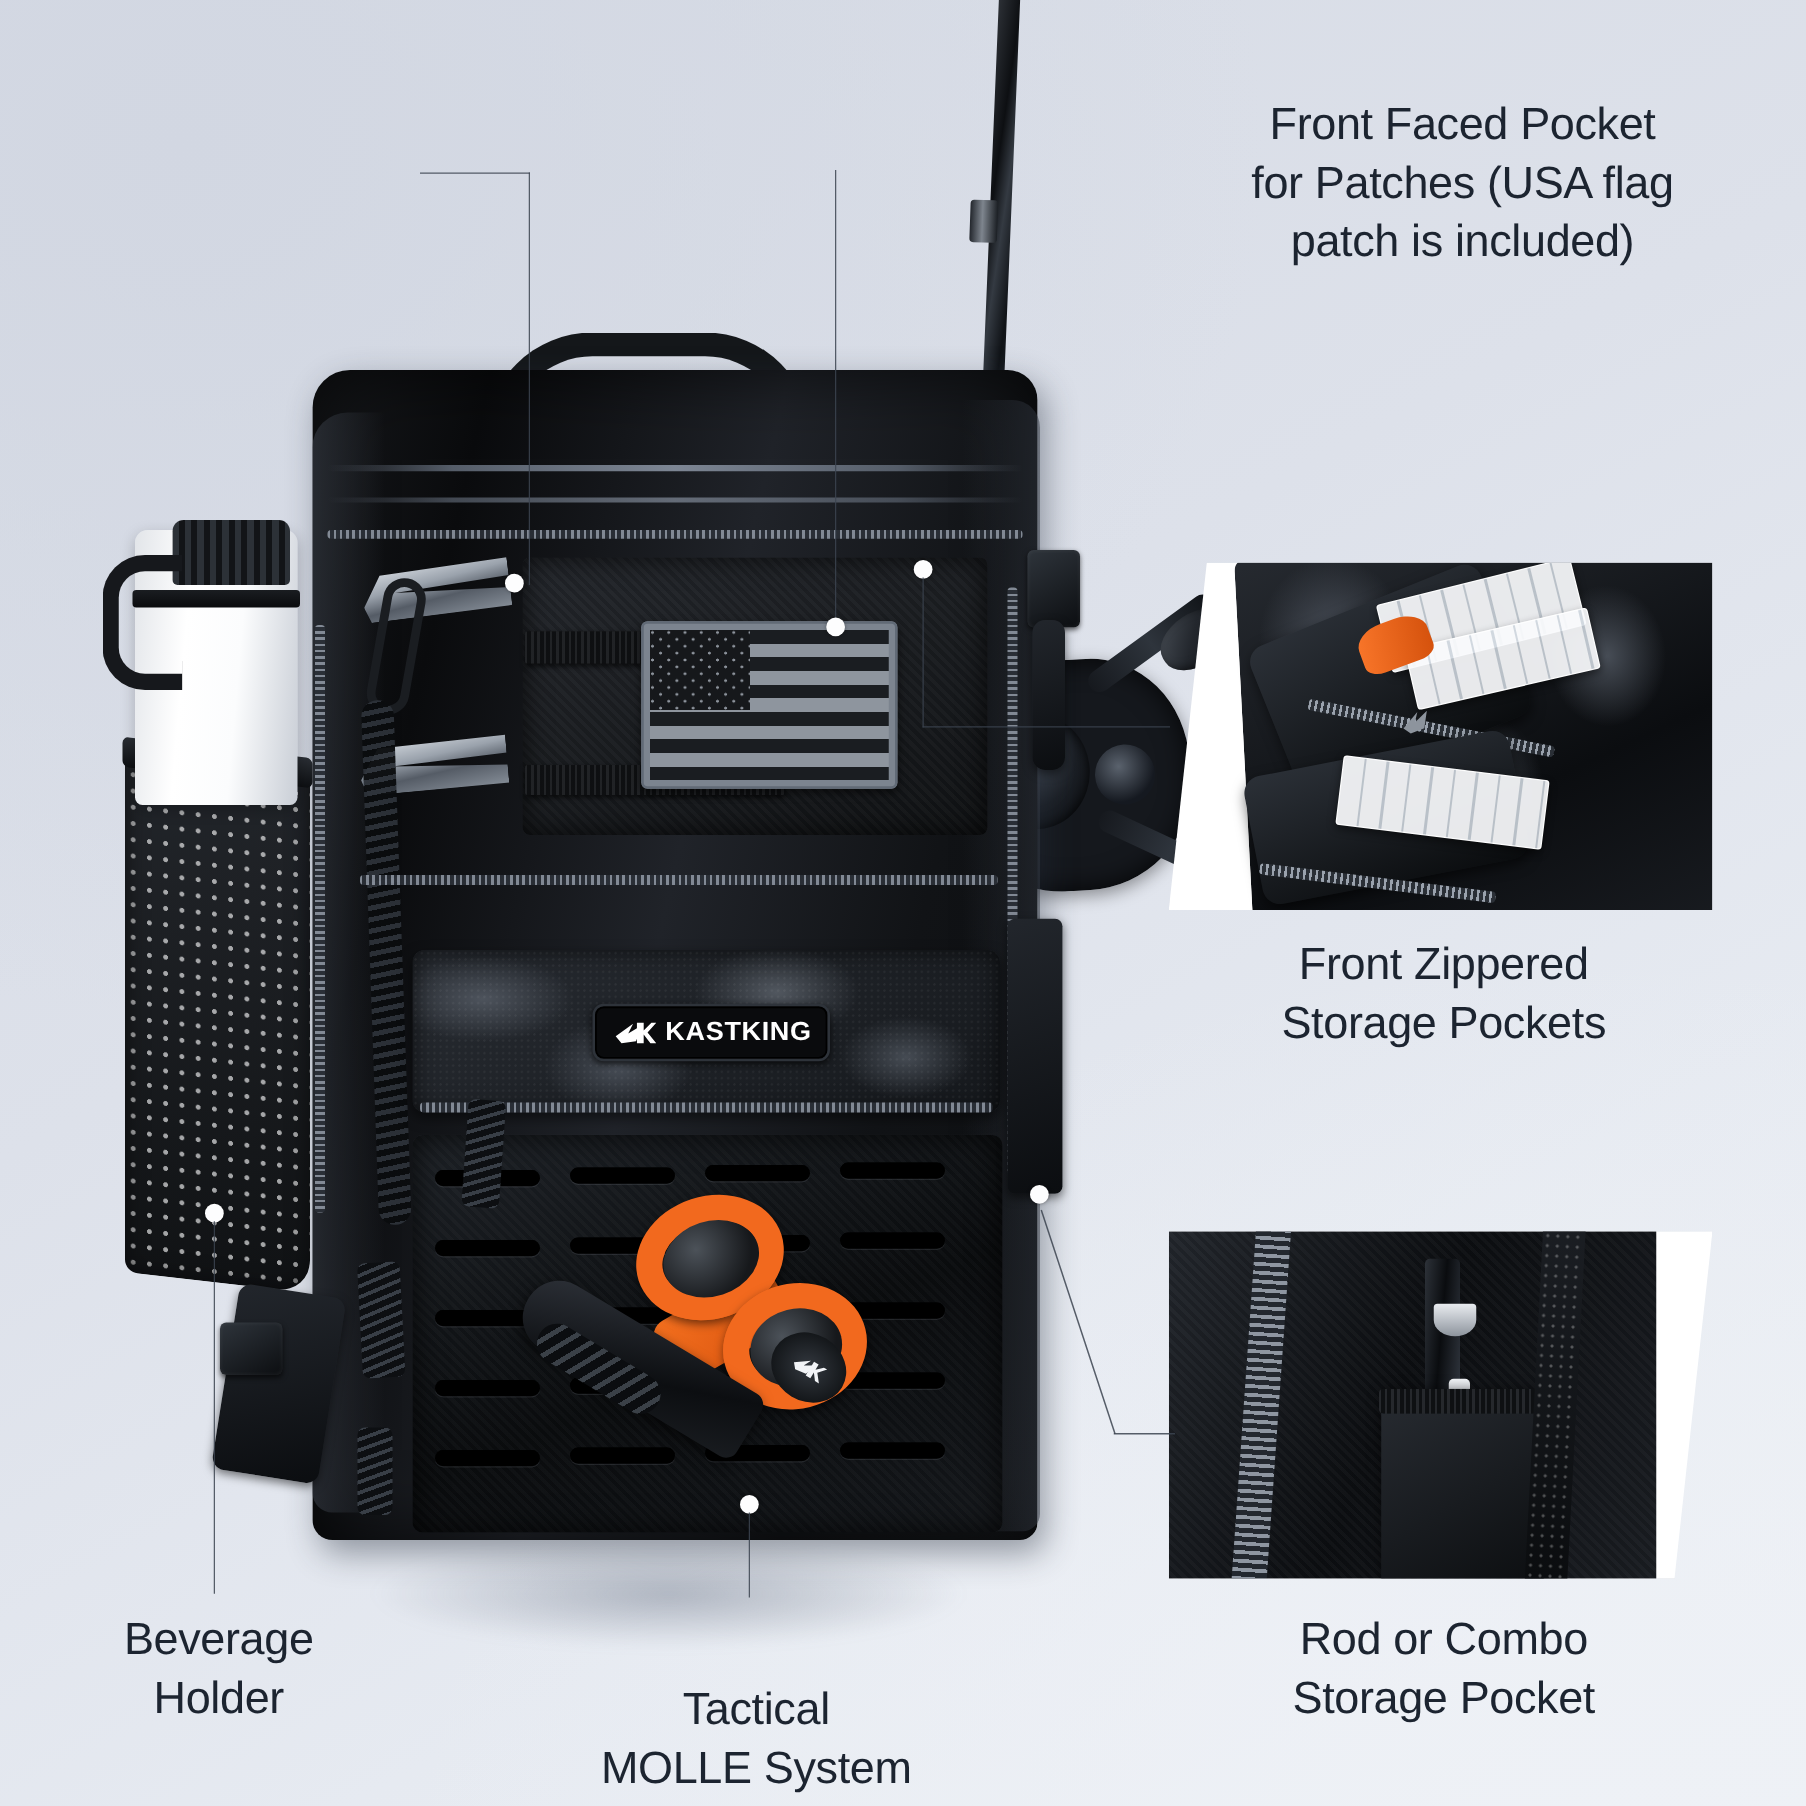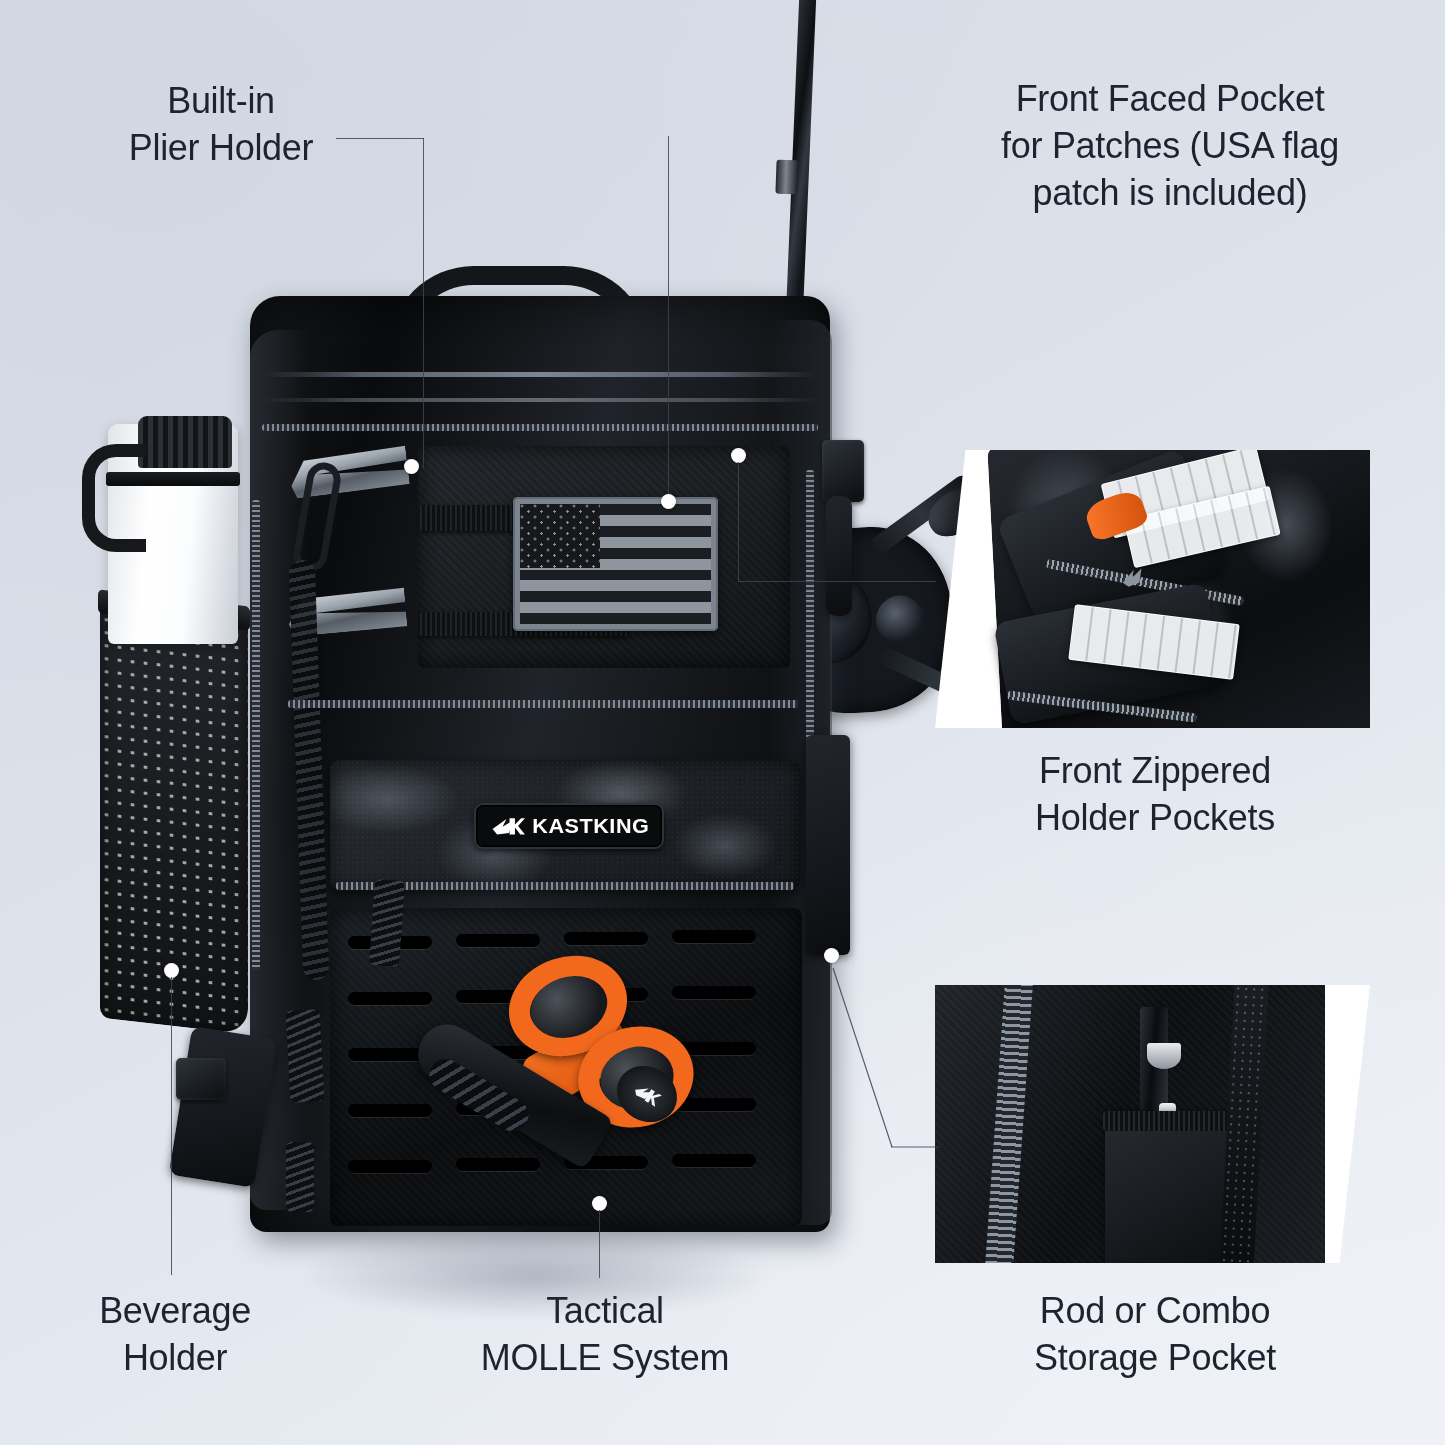--- a/index.html
+++ b/index.html
@@ -708,32 +708,30 @@
 
   <div class="dot" style="left:592px; top:1196px;"></div>
   <div class="leader v" style="left:599px; top:1210px; height:68px;"></div>
 
   <div class="dot" style="left:824px; top:948px;"></div>
   <svg class="leader-diag" style="left:0; top:0; width:1445px; height:1445px;">
     <line x1="833" y1="968" x2="892" y2="1147"></line>
     <line x1="891" y1="1147" x2="940" y2="1147"></line>
   </svg>
 
-  <div class="callout-label" style="left:76px; top:78px; width:290px;">Built-in
-Plier Holder</div>
 
   <div class="callout-label" style="left:965px; top:76px; width:410px;">Front Faced Pocket
 for Patches (USA flag
 patch is included)</div>
 
   <div class="callout-label" style="left:945px; top:748px; width:420px;">Front Zippered
-Holder Pockets</div>
+Storage Pockets</div>
 
   <div class="callout-label" style="left:40px; top:1288px; width:270px;">Beverage
 Holder</div>
 
-  <div class="callout-label" style="left:440px; top:1288px; width:330px;">Tactical
+  <div class="callout-label" style="left:440px; top:1344px; width:330px;">Tactical
 MOLLE System</div>
 
   <div class="callout-label" style="left:945px; top:1288px; width:420px;">Rod or Combo
 Storage Pocket</div>
 
 </div>
 
 </body></html>

